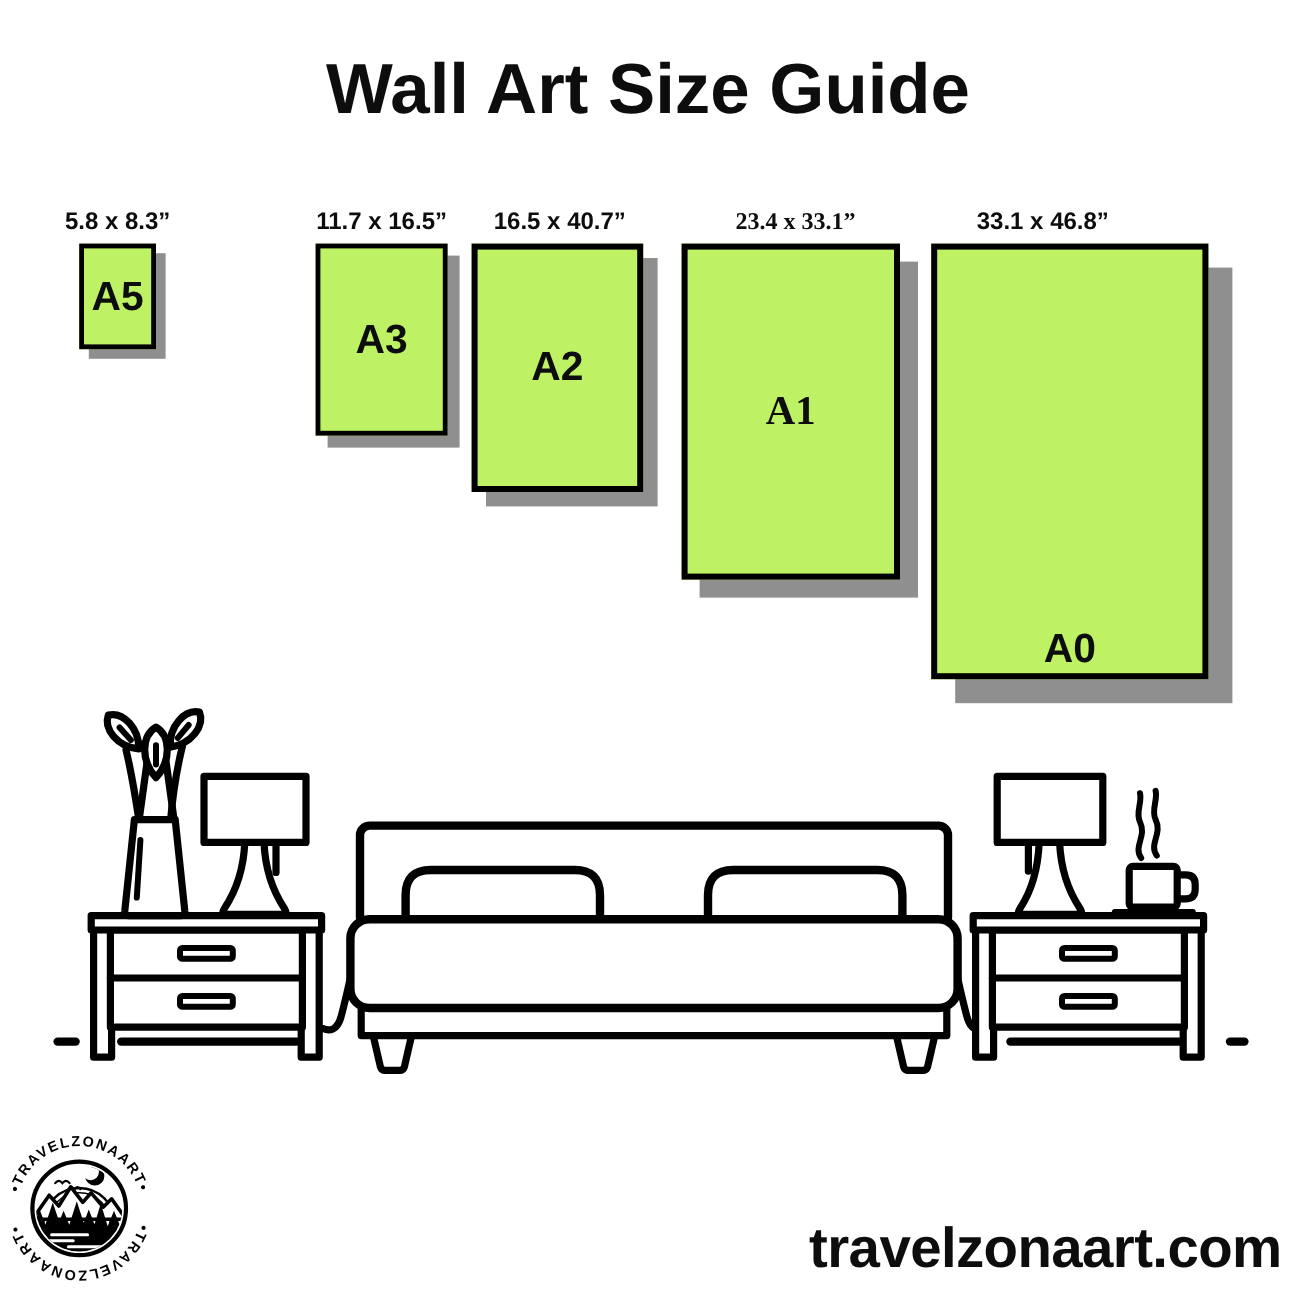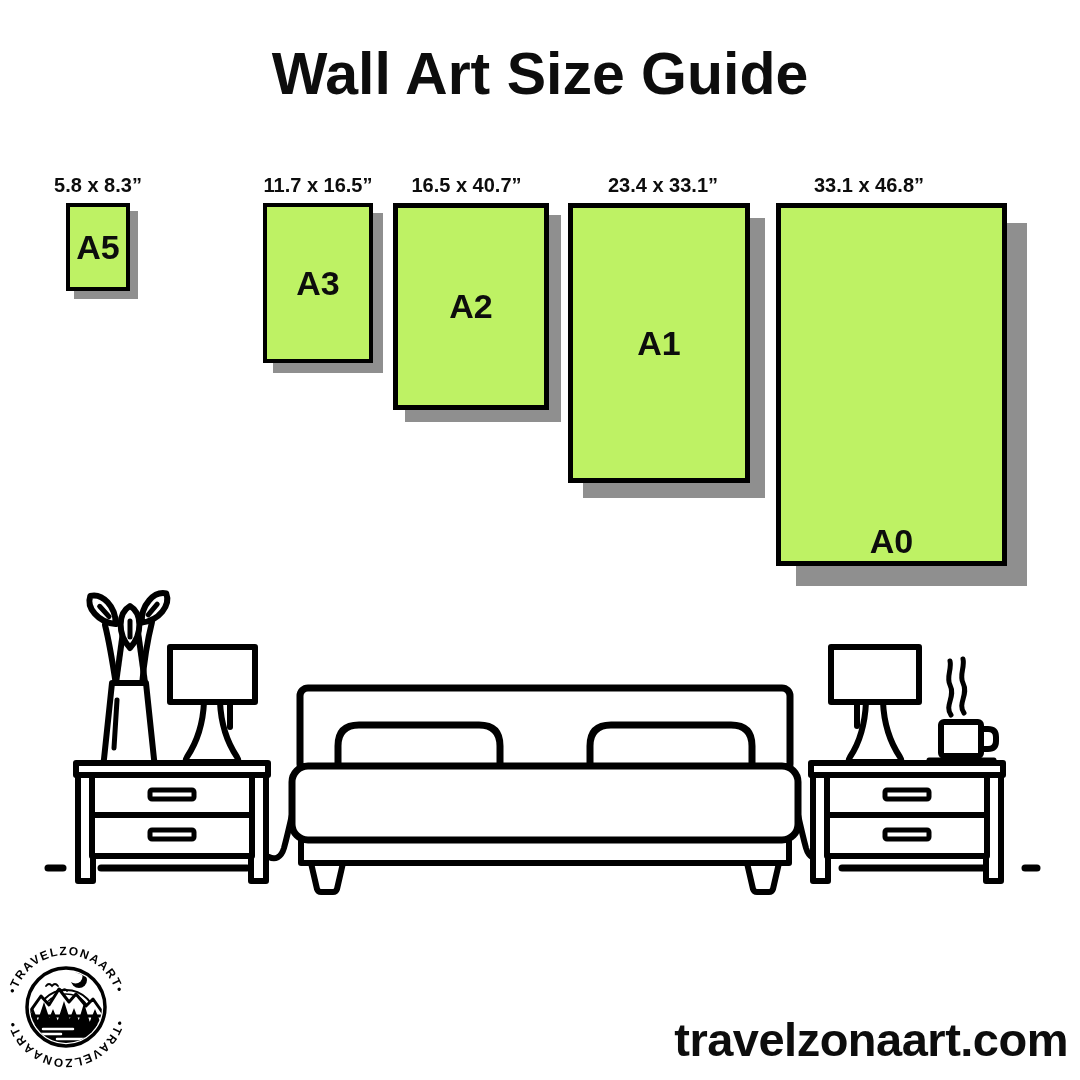--- a/index.html
+++ b/index.html
@@ -19,28 +19,28 @@
     font-size:20px;font-weight:bold;white-space:nowrap;color:#0d0d0d;
   }
   .frame{
     box-sizing:border-box;background:#bef264;border:4px solid #000;
     display:flex;align-items:center;justify-content:center;
     font-weight:bold;font-size:34px;color:#0d0d0d;
   }
   .a5 .frame{width:64px;height:88px;box-shadow:8px 8px 0 #8f8f8f;}
   .a4 .frame{width:90px;height:111px;box-shadow:9px 9px 0 #8f8f8f;}
   .a3 .frame{width:110px;height:160px;box-shadow:10px 10px 0 #8f8f8f;}
-  .a2 .frame{width:156px;height:207px;border-width:5px;box-shadow:12px 12px 0 #8f8f8f;}
+  .a2 .frame{width:143px;height:207px;border-width:5px;box-shadow:12px 12px 0 #8f8f8f;}
   .a1 .frame{width:182px;height:280px;border-width:5px;box-shadow:15px 15px 0 #8f8f8f;}
   .a0 .frame{width:231px;height:363px;border-width:5px;box-shadow:20px 20px 0 #8f8f8f;align-items:flex-end;}
   .a5{left:66px;width:64px;}
   .a4{left:155px;width:90px;}
   .a3{left:263px;width:110px;}
   .a2{left:393px;width:147px;}
-  .a1{left:568px;width:190px;}
+  .a1{left:568px;width:190px;font-family:Liberation Serif, serif;}
   .a0{left:776px;width:186px;}
   
   .scene{position:absolute;left:0;top:570px;width:1080px;height:330px;}
   
   .logo{position:absolute;left:5px;top:946px;width:122px;height:122px;}
   .website{
     position:absolute;top:1012px;right:12px;
     font-size:47px;font-weight:bold;letter-spacing:-0.5px;color:#0d0d0d;white-space:nowrap;
   }
 </style>

